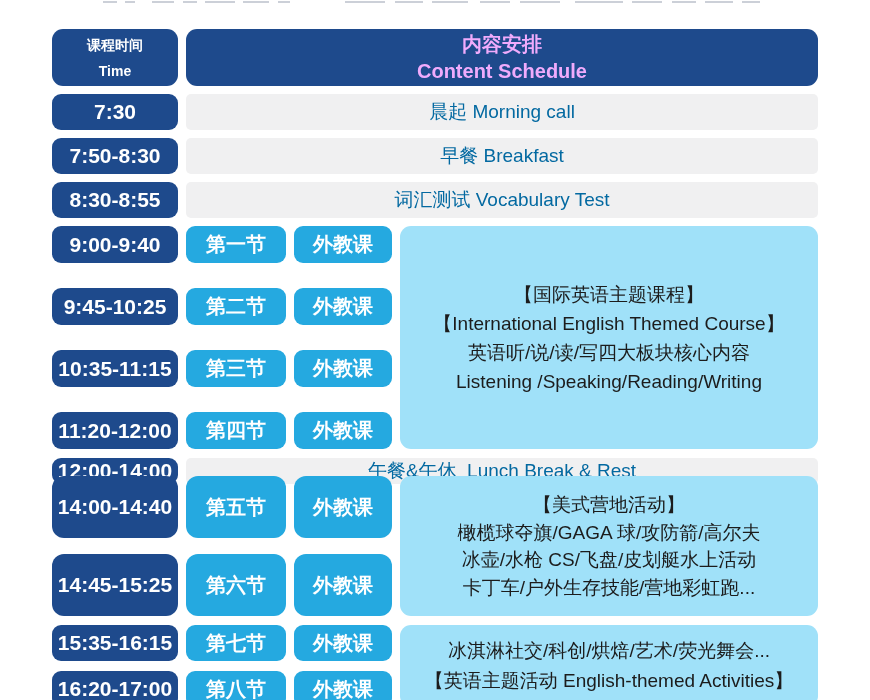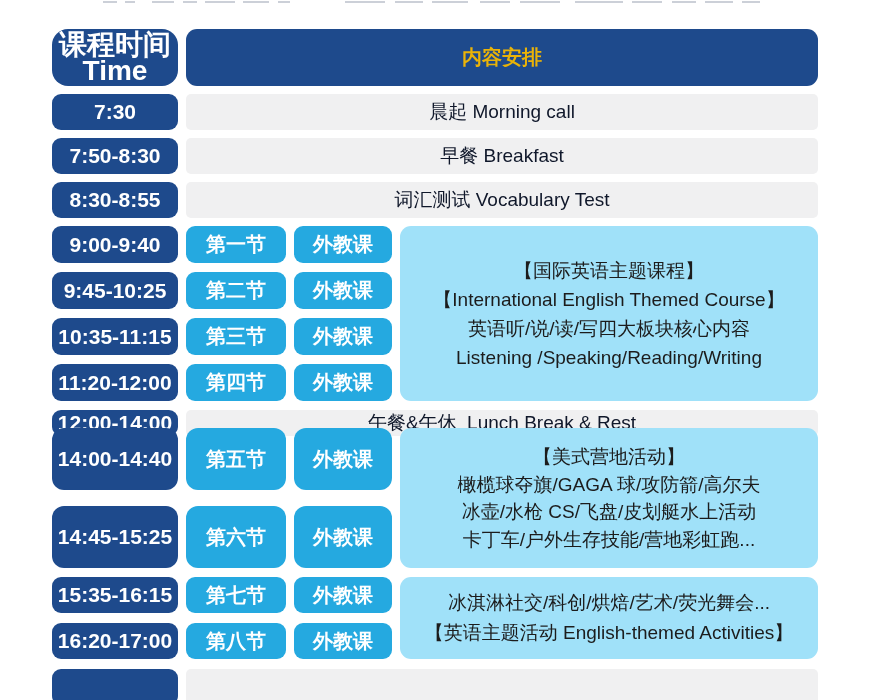--- a/index.html
+++ b/index.html
@@ -38,55 +38,55 @@
     background: #25a9e0; color: #ffffff;
     border-radius: 9px;
     display: flex; align-items: center; justify-content: center;
     font-weight: bold; font-size: 20px;
     white-space: pre;
   }
   .gray-box {
     background: #f0f0f1;
     border-radius: 5px;
     display: flex; align-items: center; justify-content: center;
-    font-size: 19px; color: #0f172a;
+    font-size: 19px; color: #0369a1;
     grid-column: 2 / 5;
     white-space: pre;
   }
   .blue-box {
     background: #a0e1f9;
     border-radius: 11px;
     display: flex; flex-direction: column;
     align-items: center; justify-content: center;
     grid-column: 4; grid-row: 1 / -1;
     font-size: 19px; line-height: 29px; color: #1c1c1c;
     text-align: center;
     white-space: pre;
   }
 
   
   .header-grid { height: 57px; margin-bottom: 8px; }
   .header-time {
-    border-radius: 16px; flex-direction: column;
-    font-size: 28px; line-height: 26px;
+    border-radius: 11px; flex-direction: column;
+    font-size: 14px; line-height: 26px;
   }
   .header-content {
     grid-column: 2 / 5;
-    background: #1e4a8c; color: #eab308;
+    background: #1e4a8c; color: #f0abfc;
     border-radius: 11px;
     display: flex; flex-direction: column;
     align-items: center; justify-content: center;
     font-weight: bold; font-size: 20px; line-height: 27px;
   }
 
   .simple-row { height: 36px; margin-bottom: 8px; }
 
   .morning-grid {
     grid-template-rows: repeat(4, 37px);
-    row-gap: 9px;
+    row-gap: 25px;
     margin-bottom: 9px;
   }
   .lunch-row { height: 16px; margin-bottom: 2px; }
   .afternoon-grid {
     grid-template-rows: repeat(2, 62px);
     row-gap: 16px;
     margin-bottom: 9px;
   }
   .afternoon-grid .navy-pill, .afternoon-grid .cyan-pill { border-radius: 12px; }
   .afternoon-grid .blue-box { line-height: 27.5px; }
@@ -124,20 +124,21 @@
       <i style="left:690px;width:18px"></i>
     </div>
 
     <div class="grid header-grid">
       <div class="navy-pill header-time">
         <span>课程时间</span>
         <span>Time</span>
       </div>
       <div class="header-content">
         <span>内容安排</span>
+        <span>Content Schedule</span>
       </div>
     </div>
 
     <div class="grid simple-row">
       <div class="navy-pill">7:30</div>
       <div class="gray-box">晨起 Morning call</div>
     </div>
     <div class="grid simple-row">
       <div class="navy-pill">7:50-8:30</div>
       <div class="gray-box">早餐 Breakfast</div>

